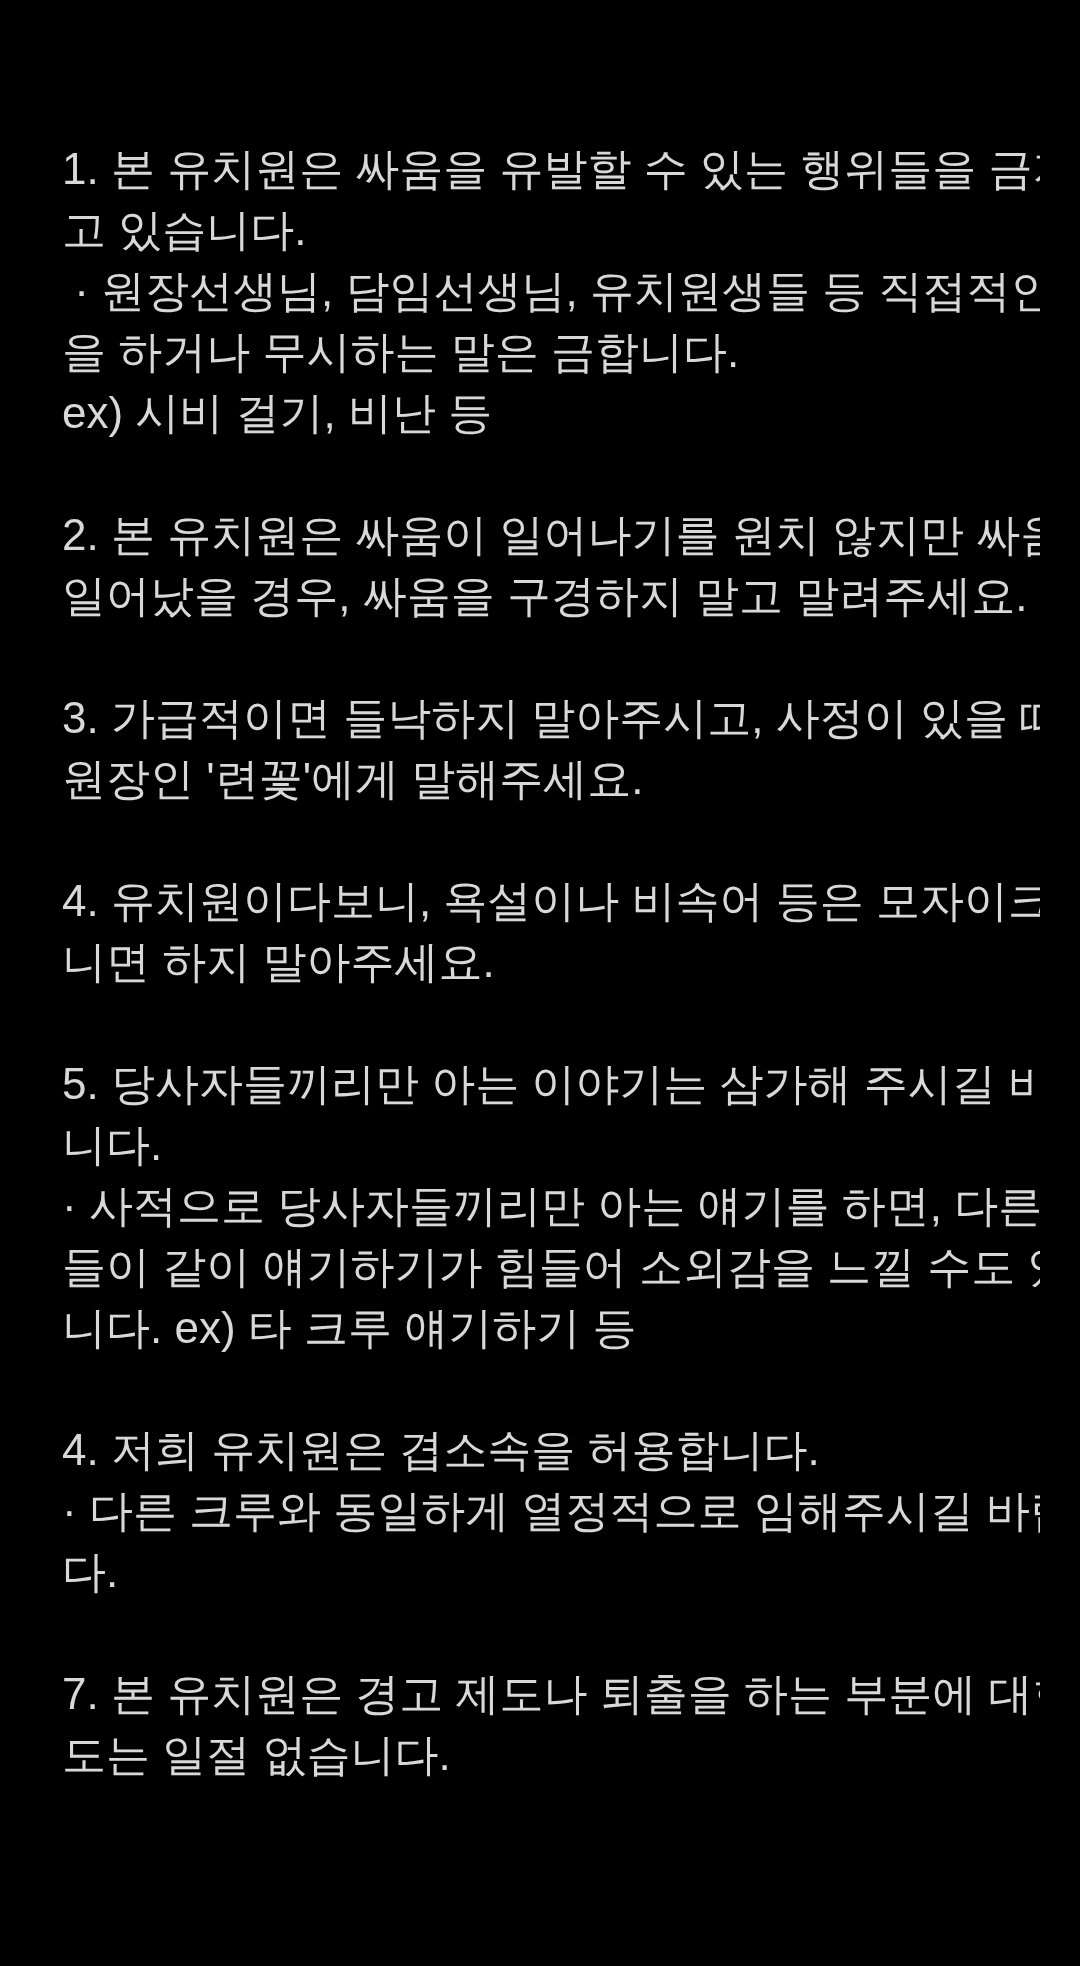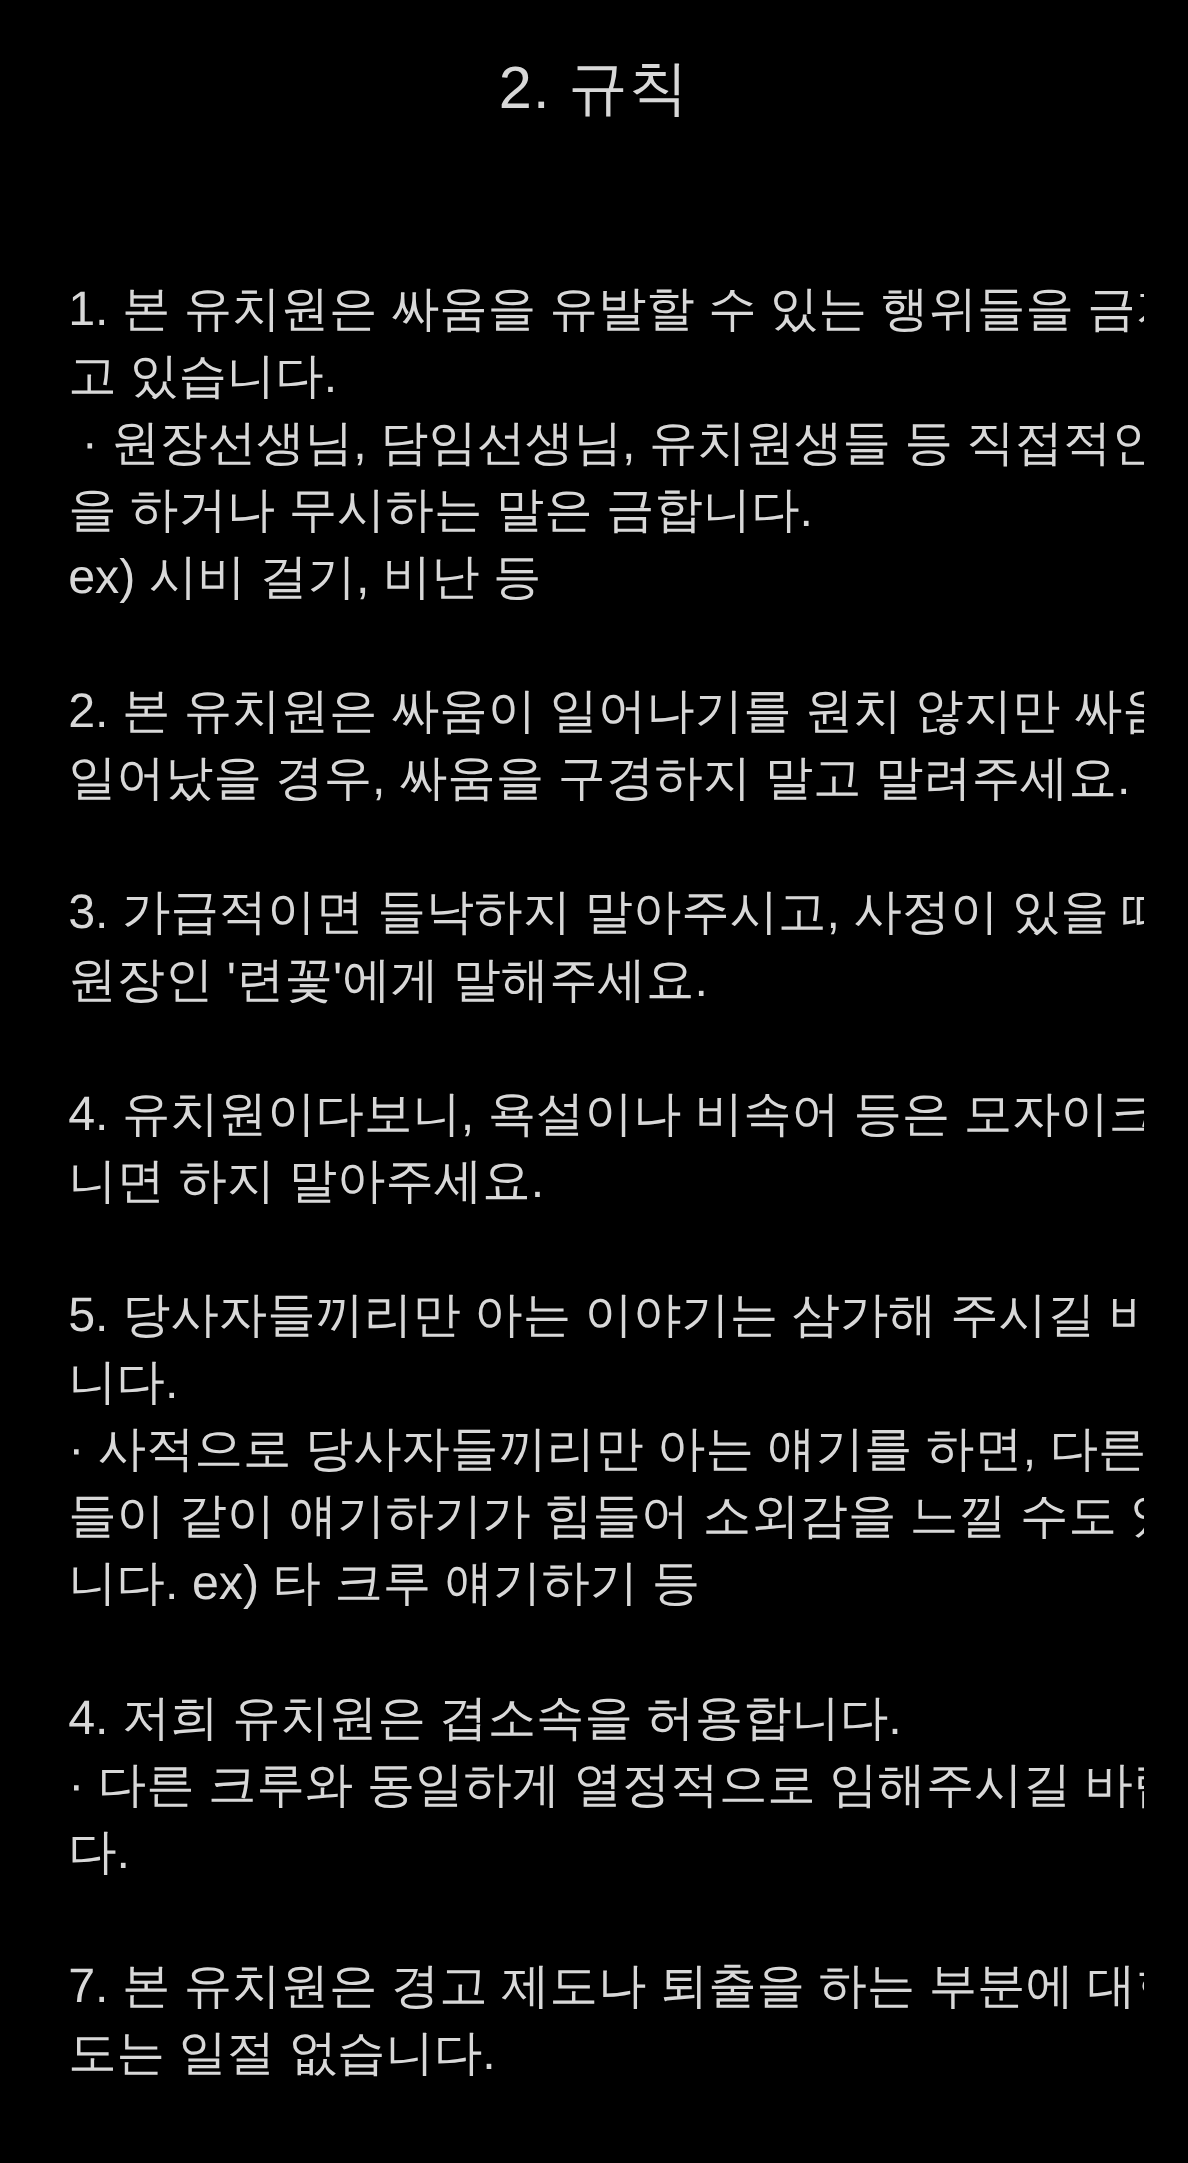--- a/index.html
+++ b/index.html
@@ -43,21 +43,20 @@
     color: #d8d8d8;
   }
   .rule:last-child {
     margin-bottom: 0;
   }
 </style>
 </head>
 <body>
 
 <main class="page">
-  <h1 class="page-title">2. 규칙</h1>
 
   <section class="rules-list">
     <p class="rule">1. 본 유치원은 싸움을 유발할 수 있는 행위들을 금지하
 고 있습니다.
  · 원장선생님, 담임선생님, 유치원생들 등 직접적인 욕
 을 하거나 무시하는 말은 금합니다.
 ex) 시비 걸기, 비난 등</p>
     <p class="rule">2. 본 유치원은 싸움이 일어나기를 원치 않지만 싸움이
 일어났을 경우, 싸움을 구경하지 말고 말려주세요.</p>
     <p class="rule">3. 가급적이면 들낙하지 말아주시고, 사정이 있을 때는

